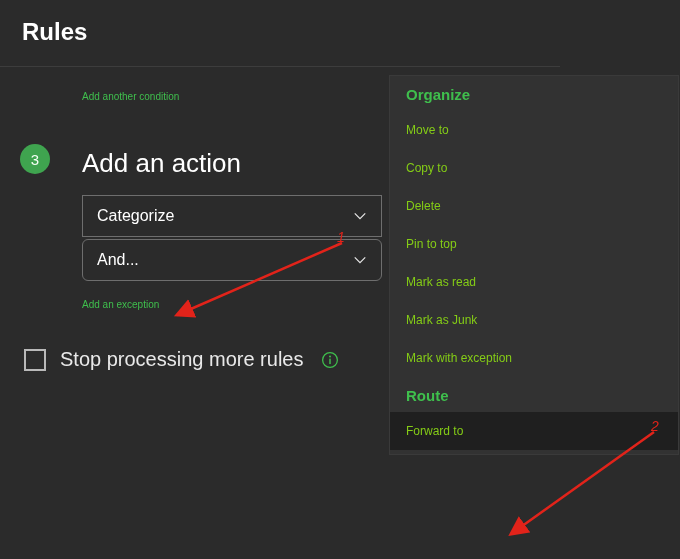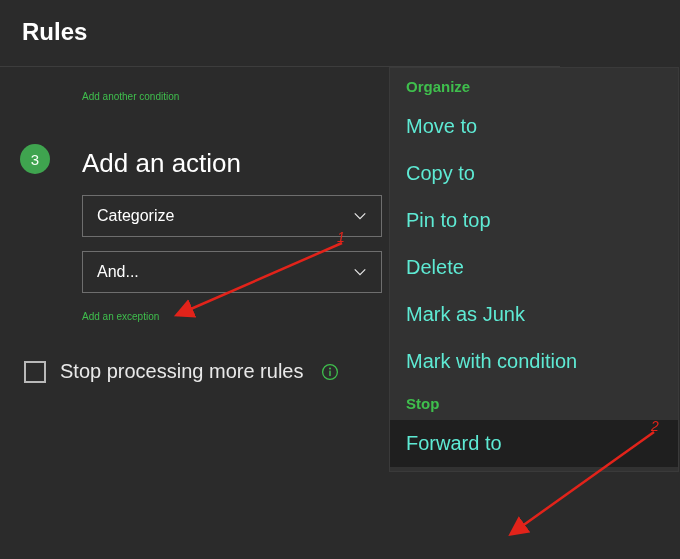--- a/index.html
+++ b/index.html
@@ -84,21 +84,21 @@
     background: var(--accent);
     color: #f6fff6;
     display: flex; align-items: center; justify-content: center;
     font-size: 15px;
   }
   .step-title {
     font-size: 26px;
     color: var(--text);
   }
   .gap-16 { margin-top: 16px; text-align: center; }
-  .gap-10 { margin-top: 14px; }
+  .gap-10 { margin-top: 2px; border-radius: 6px; }
   .gap-18 { margin-top: 18px; }
 
   .stop-row {
     display: flex;
     align-items: center;
     margin-top: 36px;
     margin-left: -58px;
   }
   .chk {
     width: 22px; height: 22px;
@@ -113,37 +113,37 @@
   .info-icon {
     margin-left: 18px;
     color: var(--accent-text);
     width: 18px; height: 18px;
     display: inline-flex;
   }
 
   
   .menu {
     position: absolute;
-    top: 68px;
+    top: 76px;
     left: 390px;
     width: 288px;
     background: var(--panel);
     box-shadow: 0 0 0 1px #3a3a3a;
     padding-bottom: 4px;
   }
   .menu .grp {
     padding: 10px 16px 8px 16px;
     font-size: 15px;
     font-weight: 600;
     color: var(--accent-text);
   }
   .menu .item {
     padding: 12px 16px;
-    font-size: 20px;
-    color: #5eead4;
+    font-size: 12px;
+    color: #84cc16;
     cursor: pointer;
   }
   .menu .item.hover {
     background: var(--hover);
   }
 
   
   .overlay {
     position: absolute;
     inset: 0;
@@ -208,27 +208,28 @@
       </svg>
     </span>
   </div>
 
 </div>
 
 <div class="menu">
   <div class="grp">Organize</div>
   <div class="item">Move to</div>
   <div class="item">Copy to</div>
+  <div class="item">Delete</div>
   <div class="item">Pin to top</div>
-  <div class="item">Delete</div>
-
+
+  <div class="item">Mark as read</div>
   <div class="item">Mark as Junk</div>
-  <div class="item">Mark with condition</div>
-
-  <div class="grp">Stop</div>
+  <div class="item">Mark with exception</div>
+
+  <div class="grp">Route</div>
   <div class="item hover">Forward to</div>
 </div>
 
 <div class="overlay">
   <svg width="680" height="559" style="position:absolute;inset:0">
     <defs>
       <marker id="ah" viewBox="0 0 12 12" refX="10" refY="6" markerWidth="8" markerHeight="8" orient="auto">
         <path d="M0 0 L12 6 L0 12 Z" fill="#e2231a"></path>
       </marker>
     </defs>

